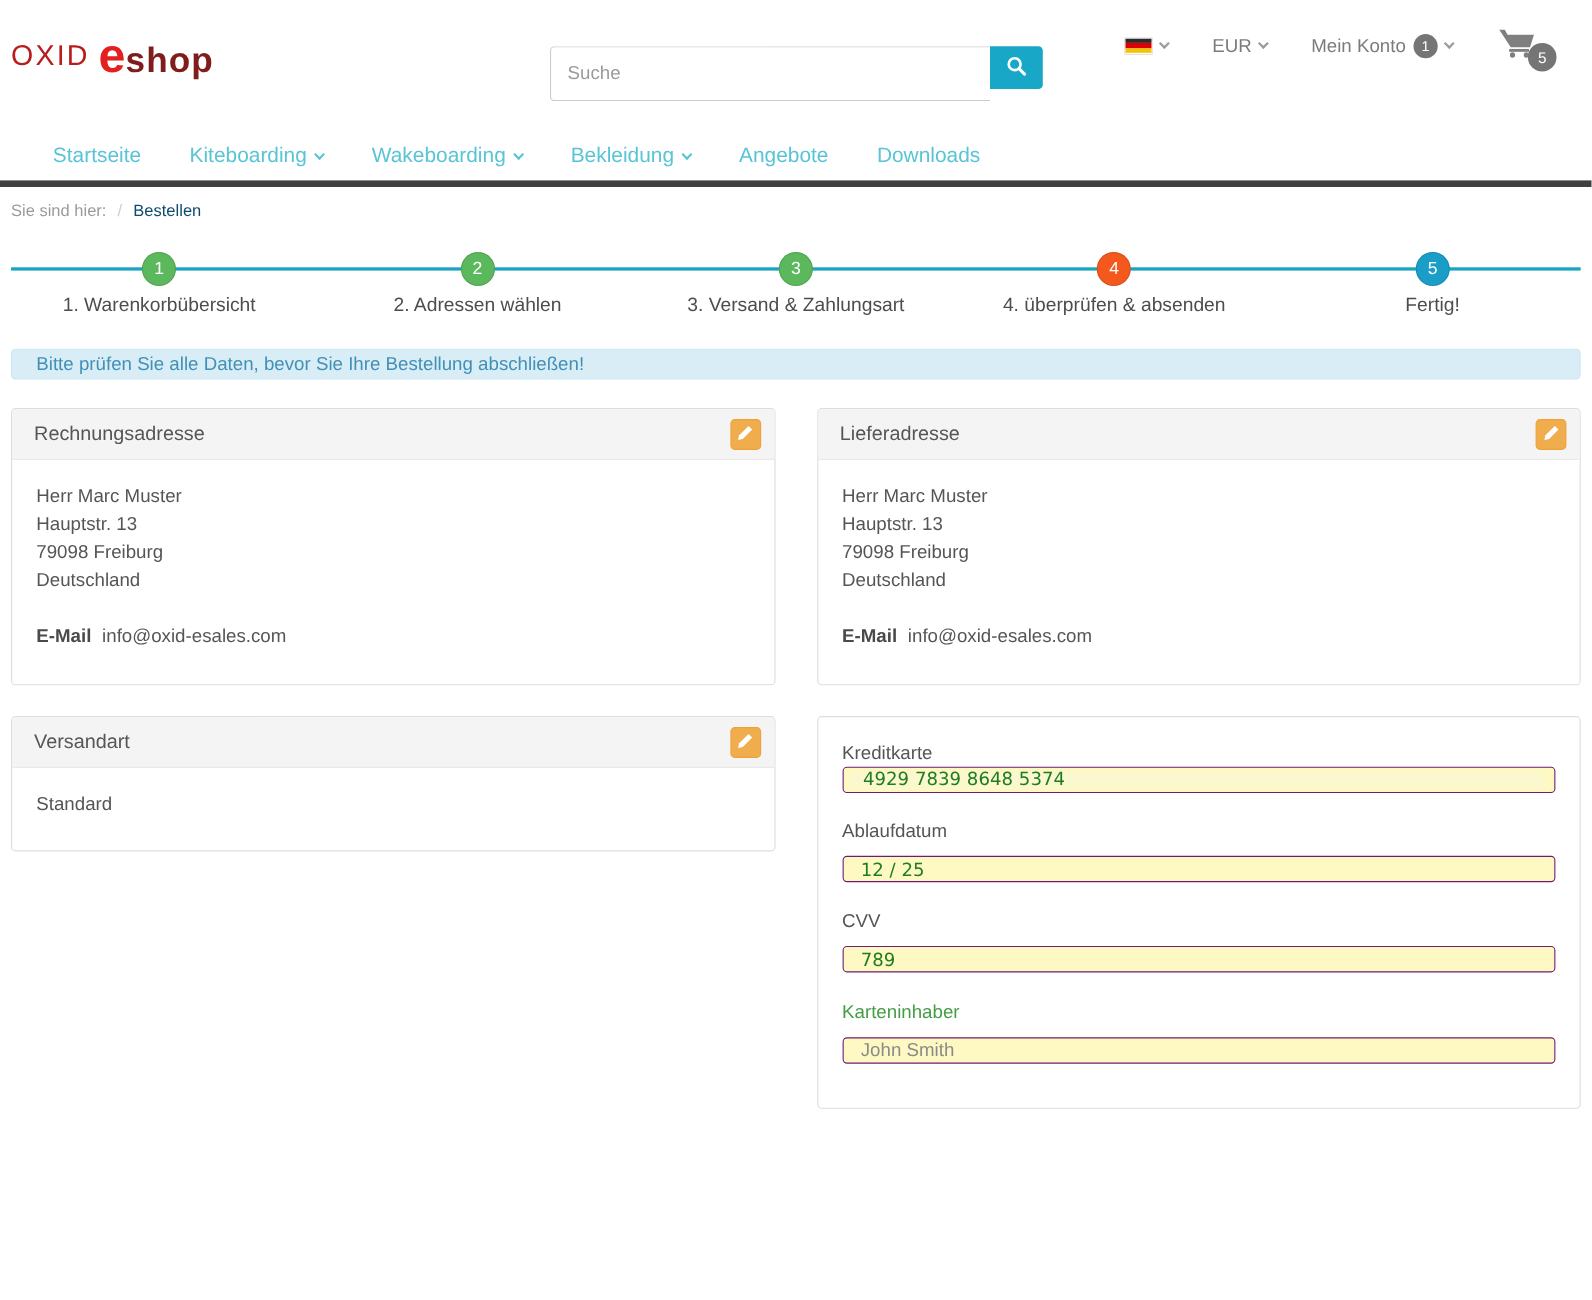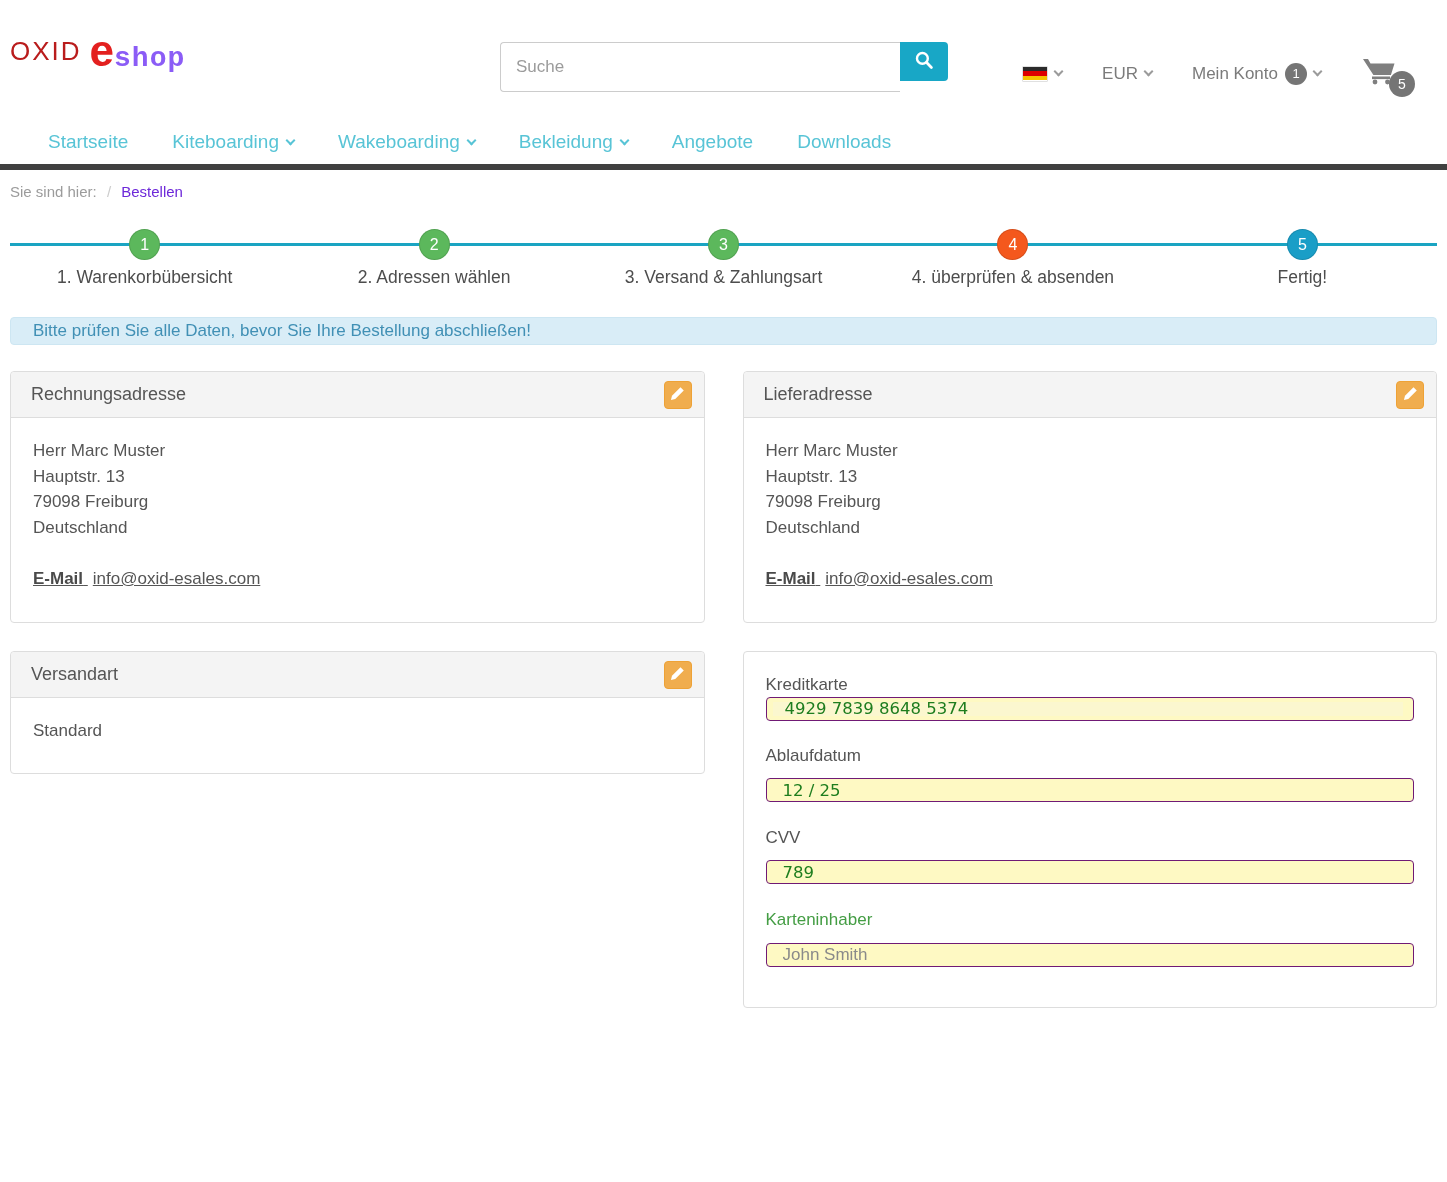--- a/index.html
+++ b/index.html
@@ -5,51 +5,51 @@
   * { margin:0; padding:0; box-sizing:border-box; }
   html,body { background:#fff; }
   body { width:1447px; min-height:1182px; font-family:"Liberation Sans", sans-serif; color:#555; }
   .page { width:1447px; position:relative; }
 
   
   header { position:relative; height:120px; }
   .logo { position:absolute; left:10px; top:26px; cursor:pointer; white-space:nowrap; }
   .logo-oxid { font-size:26px; font-weight:400; letter-spacing:2px; color:#b91c1c; vertical-align:6px;}
   .logo-e { font-size:44px; font-weight:600; color:#e3201f; margin-left:8px; }
-  .logo-shop { font-size:28px; font-weight:600; color:#8b5cf6; letter-spacing:1px;font-family:Liberation Mono, monospace;}
+  .logo-shop { font-size:32px; font-weight:600; color:#7f1d1d; letter-spacing:1px;}
 
   .search { position:absolute; left:500px; top:42px; display:flex; }
   .search input { width:400px; height:50px; border:1px solid #ccc; border-right:none;
     border-radius:4px 0 0 4px; padding:0 15px; font-size:17px; color:#555; outline:none; }
   .search input::placeholder { color:#9b9b9b; }
   .search button { width:48px; height:39px; background:#18a7c6; border:none; border-radius:0 4px 4px 0;
     cursor:pointer; display:flex; align-items:center; justify-content:center; }
 
-  .header-right { position:absolute; right:34px; top:56px; display:flex; align-items:center; gap:40px; }
+  .header-right { position:absolute; right:34px; top:24px; display:flex; align-items:center; gap:40px; }
   .hr-item { display:flex; align-items:center; gap:7px; color:#7b7b7b; font-size:17px; cursor:pointer; }
   .chev { width:7px; height:7px; border-right:2px solid #9b9b9b; border-bottom:2px solid #9b9b9b;
     transform:rotate(45deg); margin-top:-4px; display:inline-block; }
   .flag { width:26px; height:16px; display:inline-block; border:1px solid #e0e0e0; overflow:hidden; border-radius:1px;}
   .flag i { display:block; height:33.33%; }
   .flag .f1 { background:#2b2b2b; } .flag .f2 { background:#dd0000; } .flag .f3 { background:#f5c400; }
   .badge { background:#757575; color:#fff; border-radius:50%; width:22px; height:22px; font-size:13px;
     display:inline-flex; align-items:center; justify-content:center; }
   .cart-wrap { position:relative; padding-right:16px; }
   .cart-badge { position:absolute; right:-2px; bottom:-6px; width:26px; height:26px; font-size:14px; }
 
   
   nav { display:flex; gap:44px; padding:0 10px 0 48px; height:50px; align-items:center;
     border-bottom:6px solid #404040; }
   .nav-link { color:#58c4d6; font-size:19px; cursor:pointer; display:flex; align-items:center; gap:8px; }
   .nav-link .chev { border-color:#58c4d6; }
 
   
   .breadcrumb { padding:13px 10px; font-size:15px; color:#9b9b9b; }
   .breadcrumb .sep { color:#cccccc; margin:0 6px; }
-  .breadcrumb .current { color:#6d28d9; cursor:pointer; }
+  .breadcrumb .current { color:#0c4a6e; cursor:pointer; }
 
   
   .steps { position:relative; height:82px; margin-top:4px; }
   .steps .line { position:absolute; left:10px; right:10px; top:26px; height:3px; background:#1aa4c2; }
   .steps-row { position:relative; display:flex; }
   .step { flex:1; display:flex; flex-direction:column; align-items:center; cursor:pointer; }
   .step .circle { width:31px; height:31px; border-radius:50%; color:#fff; font-size:16px;
     display:flex; align-items:center; justify-content:center; margin-top:12px; position:relative; z-index:1;
     box-shadow:inset 0 0 0 1px rgba(0,0,0,0.12); }
   .step.done .circle { background:#5cb85c; }
@@ -65,21 +65,21 @@
   .grid { display:grid; grid-template-columns:1fr 1fr; column-gap:38px; row-gap:28px;
     margin:26px 10px 10px; align-items:start; }
   .panel { border:1px solid #ddd; border-radius:4px; background:#fff; }
   .panel-header { position:relative; background:#f4f4f4; border-bottom:1px solid #ddd;
     border-radius:4px 4px 0 0; padding:12px 20px; }
   .panel-title { font-size:18px; color:#555; }
   .edit-btn { position:absolute; right:12px; top:9px; width:28px; height:28px; background:#f0ad4e;
     border:1px solid #eea236; border-radius:4px; cursor:pointer; display:flex; align-items:center;
     justify-content:center; padding:0; }
   .panel-body { padding:20px 22px 30px; font-size:17px; line-height:25.5px; color:#555; }
-  .addr-email { margin-top:26px;text-decoration:underline; }
+  .addr-email { margin-top:26px; }
   .addr-email b { color:#4a4a4a; }
   .addr-email span { margin-left:5px; }
 
   
   .pay-method { margin-bottom:0; }
   .field-label { margin:22px 0 9px; font-size:17px; color:#555; }
   .field-label.first { margin-top:0; }
   .field-label.green { color:#449d44; }
   .input-box, .pay-input { width:100%; height:24px; border:1px solid #701a75; border-radius:4px;
     background:#fef9c3; font-size:16.5px; }

